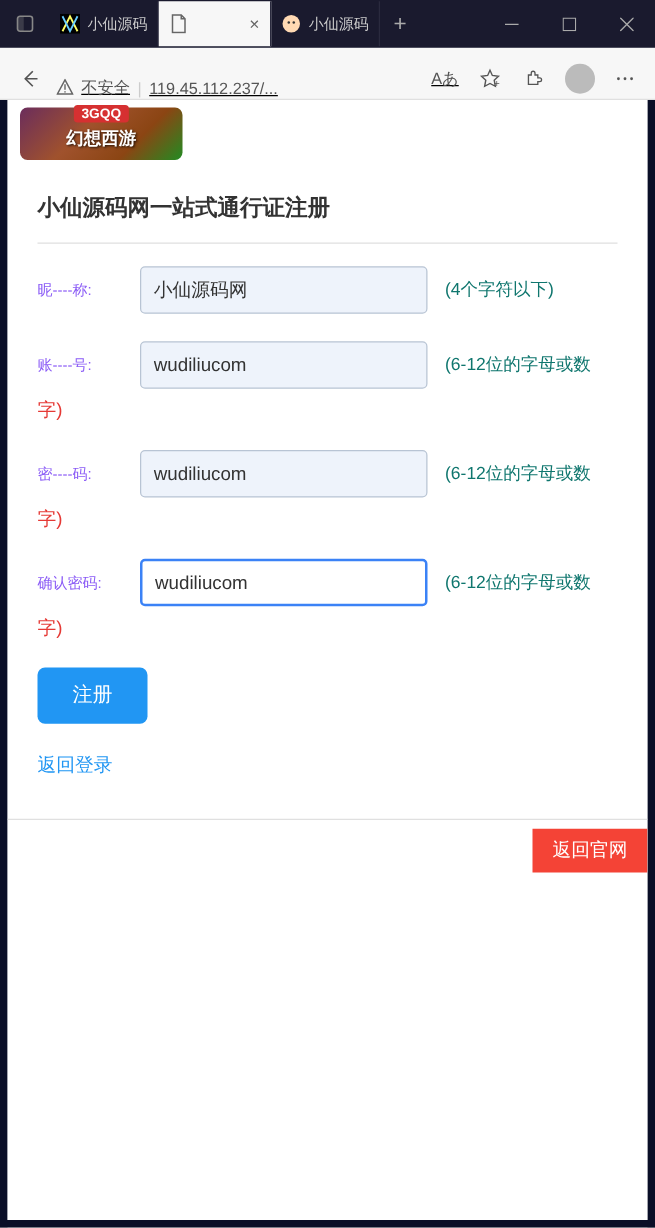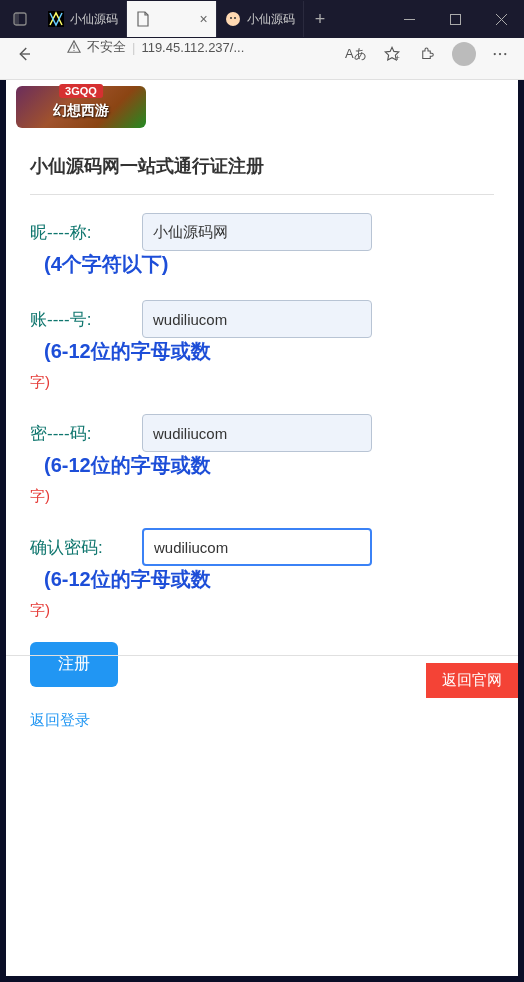--- a/index.html
+++ b/index.html
@@ -88,24 +88,25 @@
       align-items: center;
       justify-content: center;
       color: #aaa;
     }
     .win-btn svg { width: 11px; height: 11px; }
     
     .addressbar {
       height: 42px;
       background: #f7f7f7;
       display: flex;
-      align-items: flex-start;
+      align-items: flex-end;
       padding: 0 8px;
-      gap: 23px;
+      gap: 1px;
       border-bottom: 1px solid #e0e0e0;
+      text-decoration: underline;
     }
     .ab-btn {
       width: 32px;
       height: 32px;
       display: flex;
       align-items: center;
       justify-content: center;
       color: #555;
     }
     .ab-btn svg { width: 18px; height: 18px; }
@@ -209,44 +210,43 @@
       border-top: 1px solid #e0e0e0;
       margin-bottom: 18px;
     }
     .form-row {
       display: flex;
       align-items: center;
       flex-wrap: wrap;
       margin-bottom: 22px;
     }
     .form-label {
-      width: 112px;
-      font-size: 17px;
-      color: #0f766e;
+      width: 82px;
+      font-size: 12px;
+      color: #8b5cf6;
     }
     .form-input {
       width: 230px;
       height: 38px;
       border: 1px solid #b8c4d4;
       border-radius: 4px;
       padding: 0 10px;
       font-size: 15px;
       color: #333;
       background: #eef3fb;
     }
     .form-input.focused {
       border: 2px solid #3b82f6;
       outline: none;
       background: #fff;
     }
     .form-hint {
-      font-size: 20px;
-      color: #1d4ed8;
+      font-size: 14px;
+      color: #0f766e;
       margin-left: 14px;
-      font-weight: bold;
     }
     .hint-wrap {
       width: 100%;
       color: #e53935;
       font-size: 15px;
       margin-top: 8px;
     }
     .submit-btn {
       background: #2196f3;
       color: #fff;

